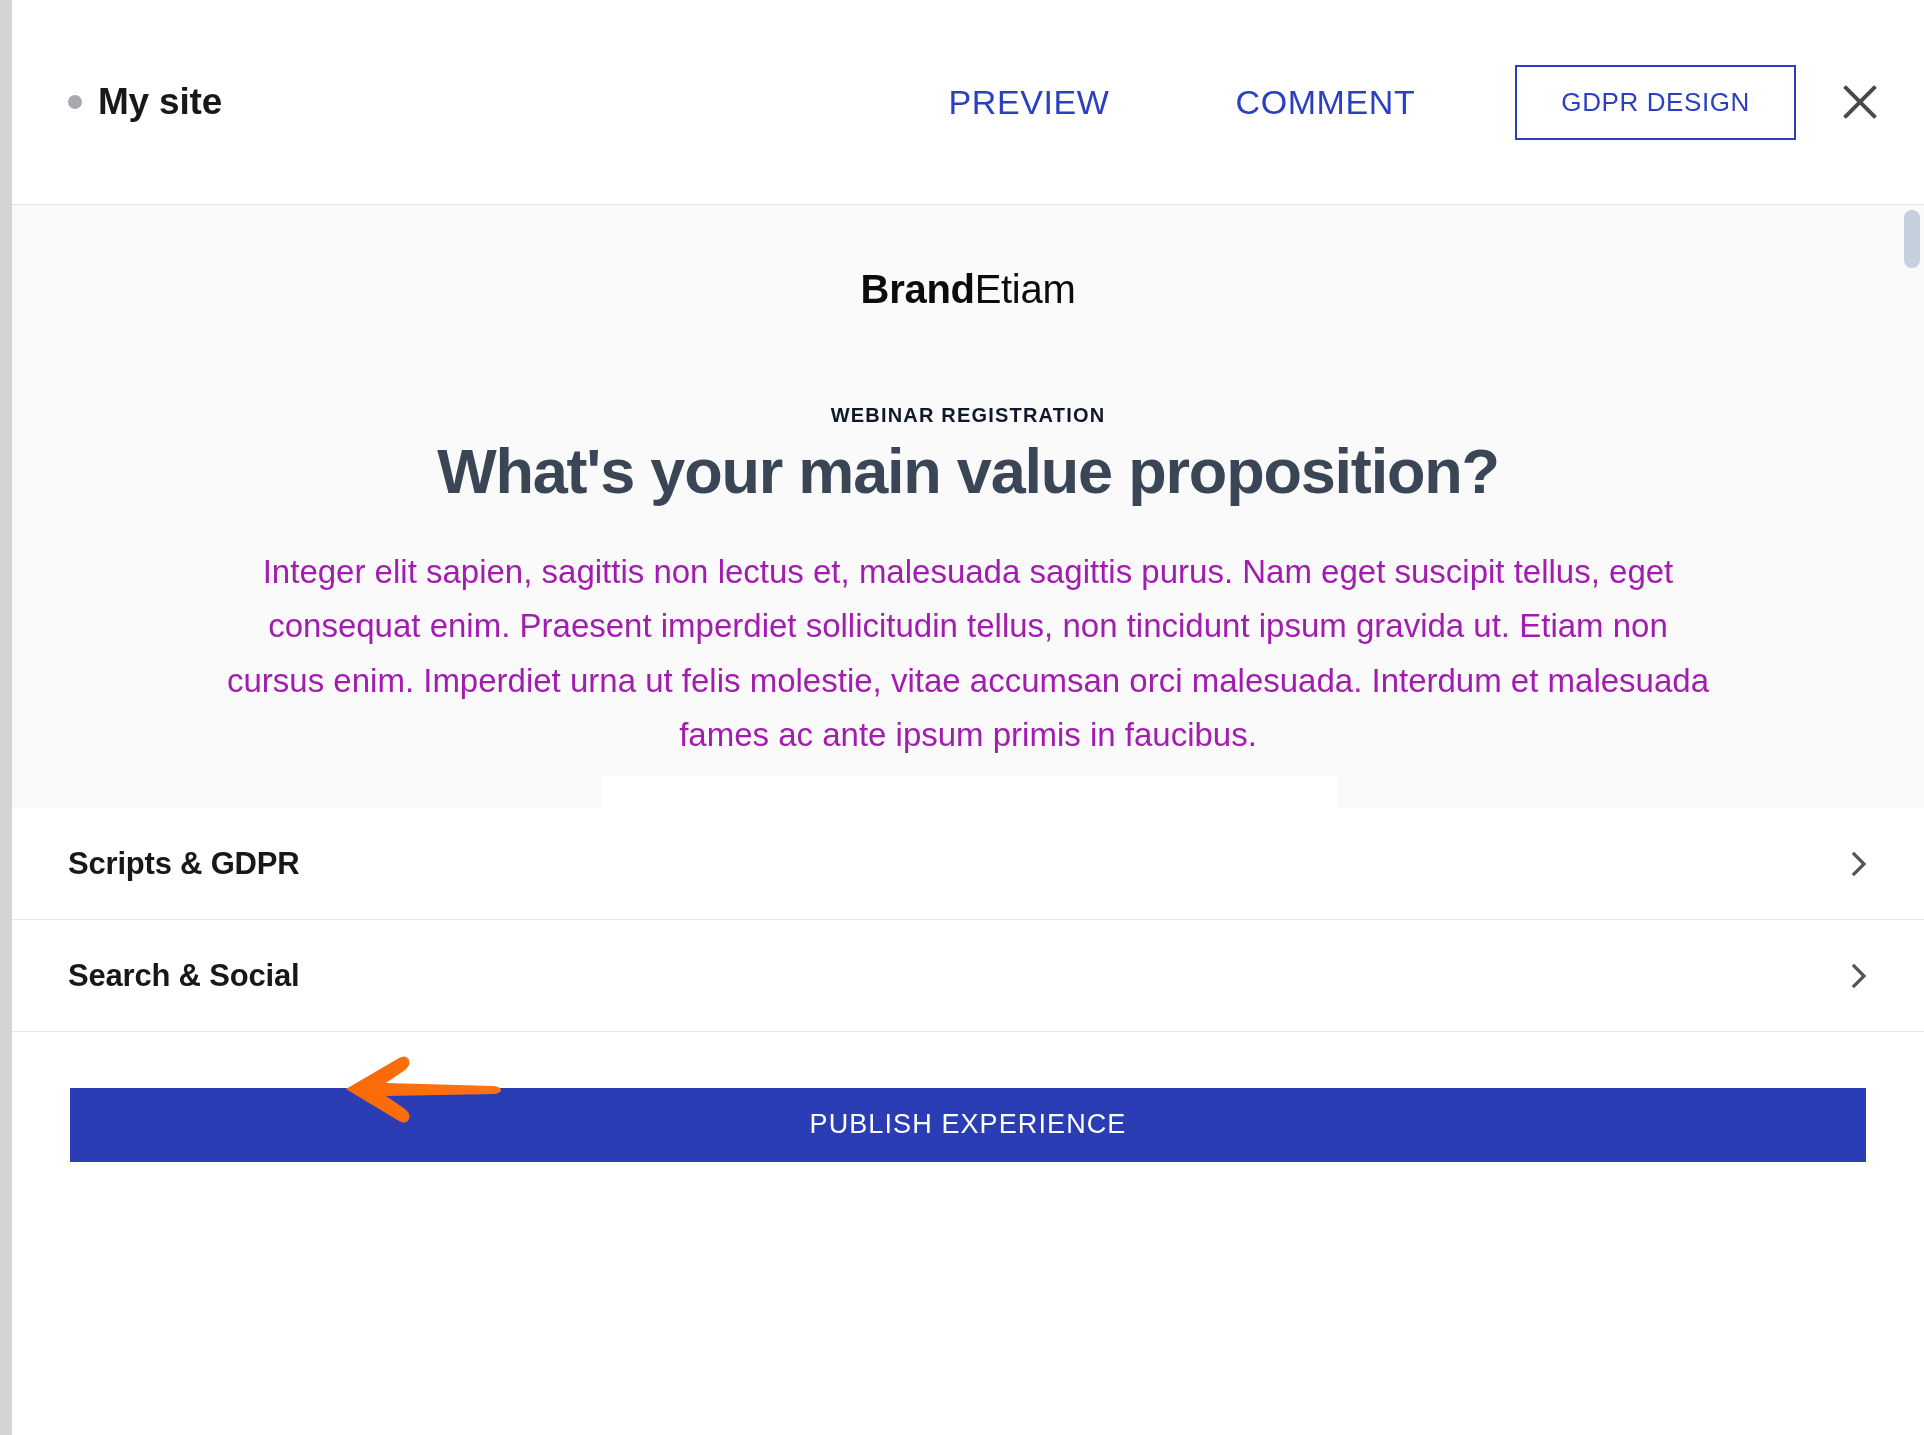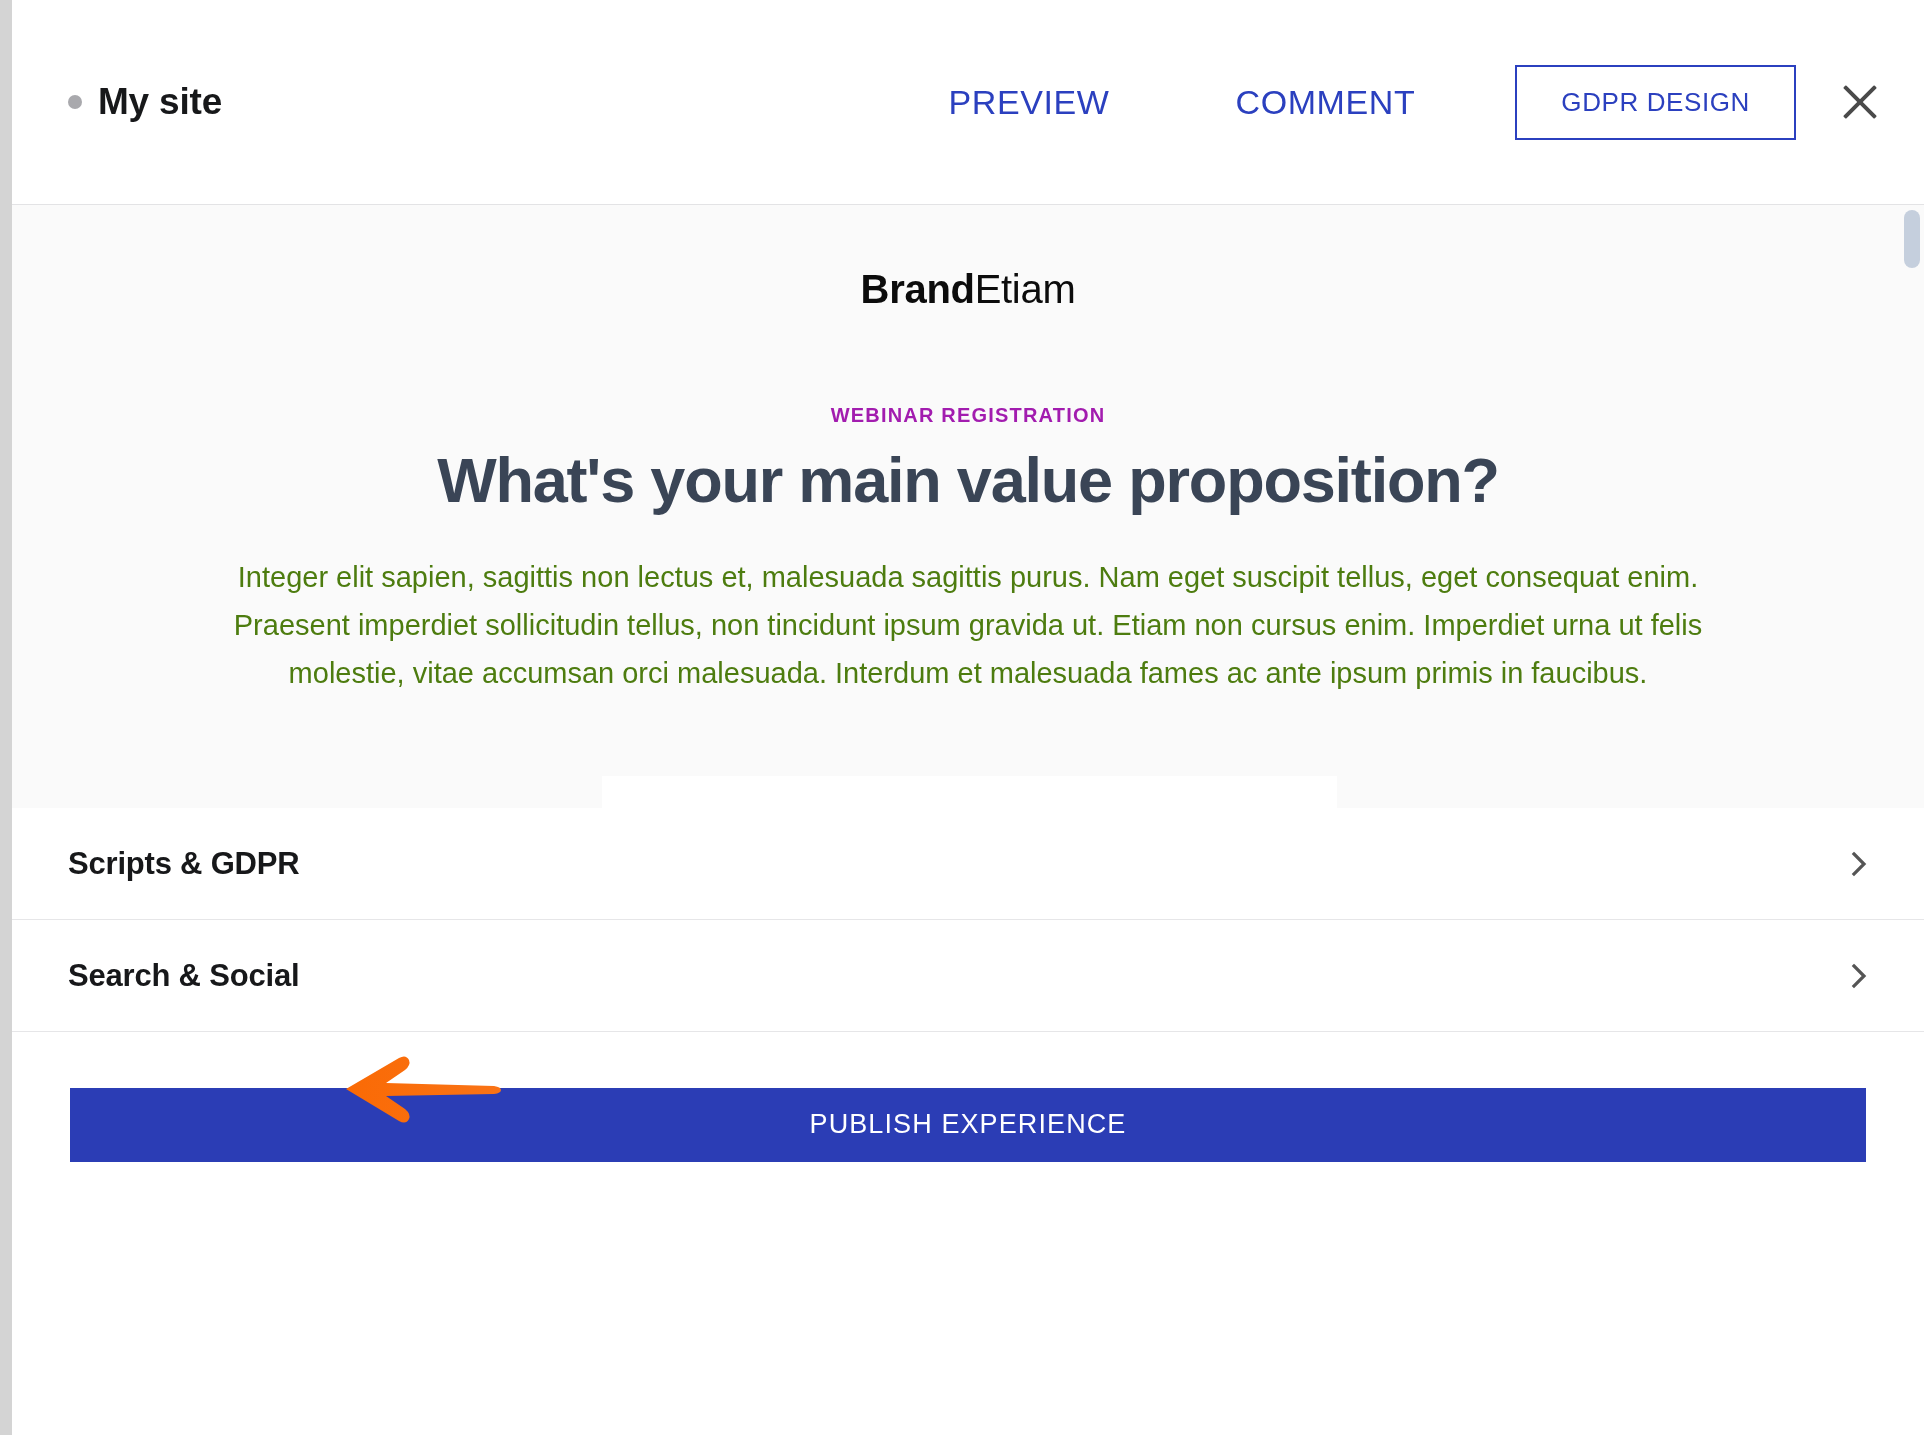--- a/index.html
+++ b/index.html
@@ -139,38 +139,38 @@
     letter-spacing: -0.3px;
     margin-bottom: 92px;
   }
   .brand b { font-weight: bold; }
   .brand i { font-style: normal; font-weight: normal; }
 
   .eyebrow {
     font-size: 20px;
     font-weight: bold;
     letter-spacing: 1.2px;
-    color: #a21caf;
-    margin-bottom: 17px;
+    color: #0f172a;
+    margin-bottom: 8px;
   }
 
   .headline {
     font-size: 63px;
     font-weight: bold;
     color: #3a4556;
     letter-spacing: -1.2px;
     margin-bottom: 38px;
   }
 
   .body-copy {
     width: 1500px;
     margin: 8px auto;
-    font-size: 29px;
+    font-size: 33px;
     line-height: 1.65;
-    color: #4d7c0f;
+    color: #a21caf;
   }
 
   .form-card {
     position: absolute;
     left: 590px;
     top: 776px;
     width: 735px;
     height: 60px;
     background: #ffffff;
   }

